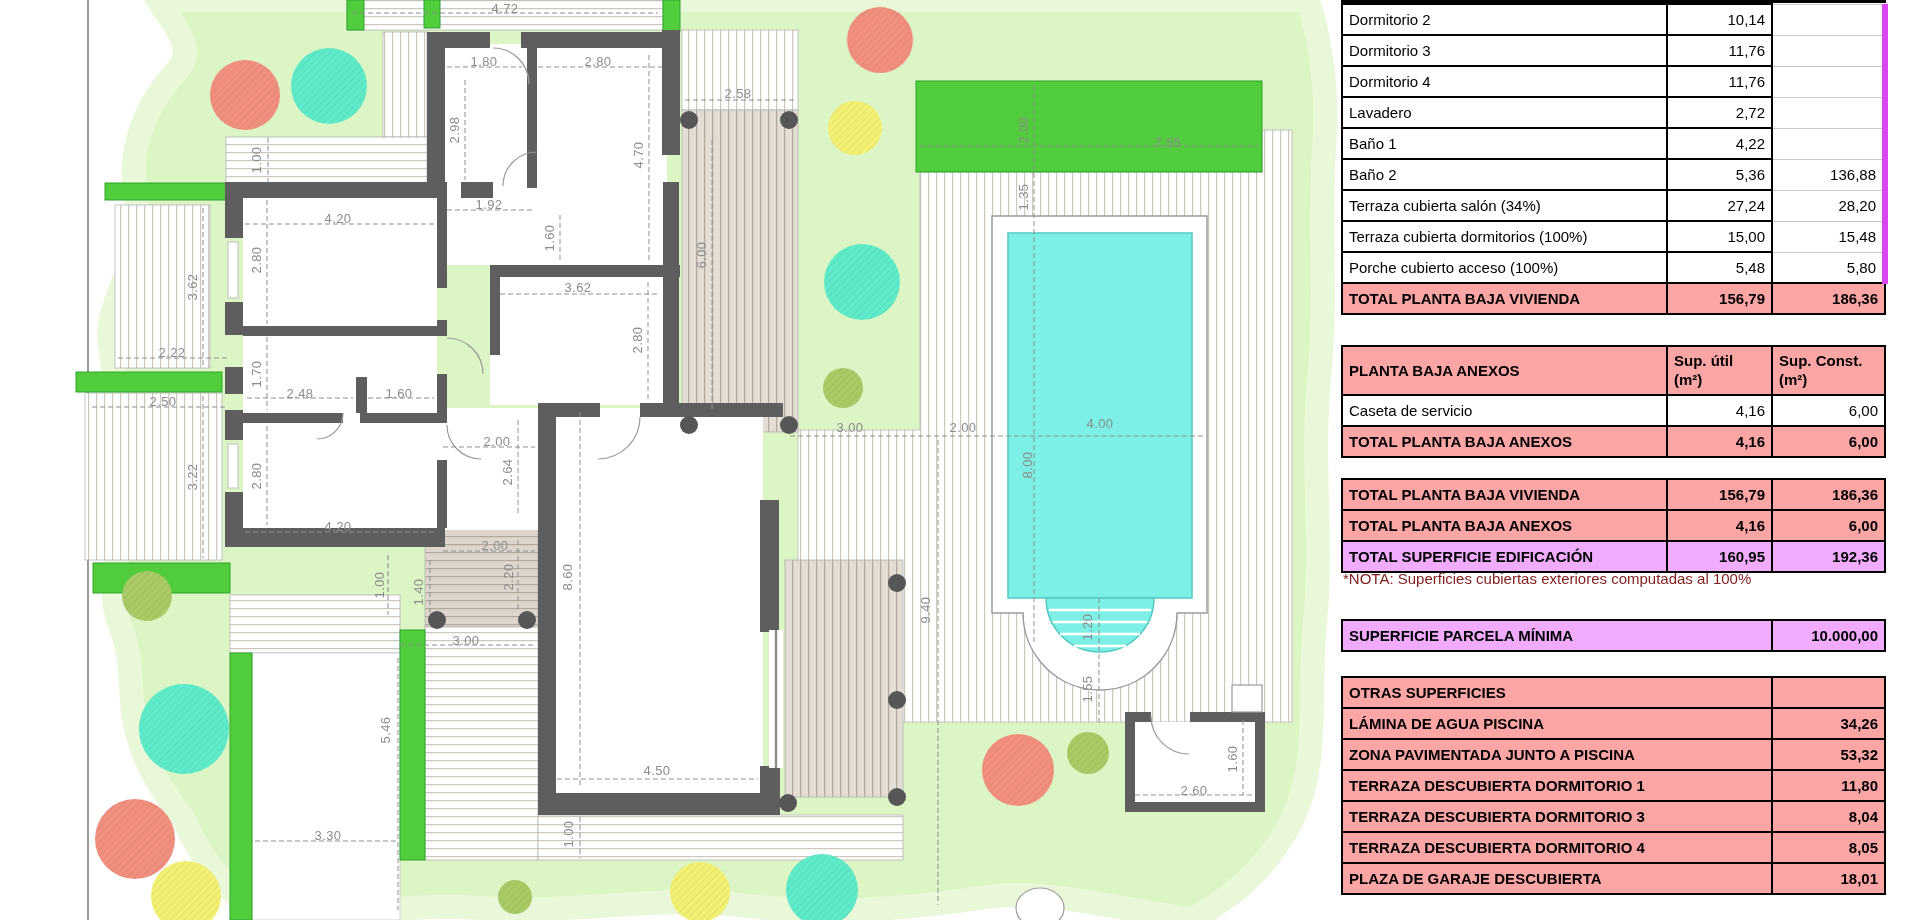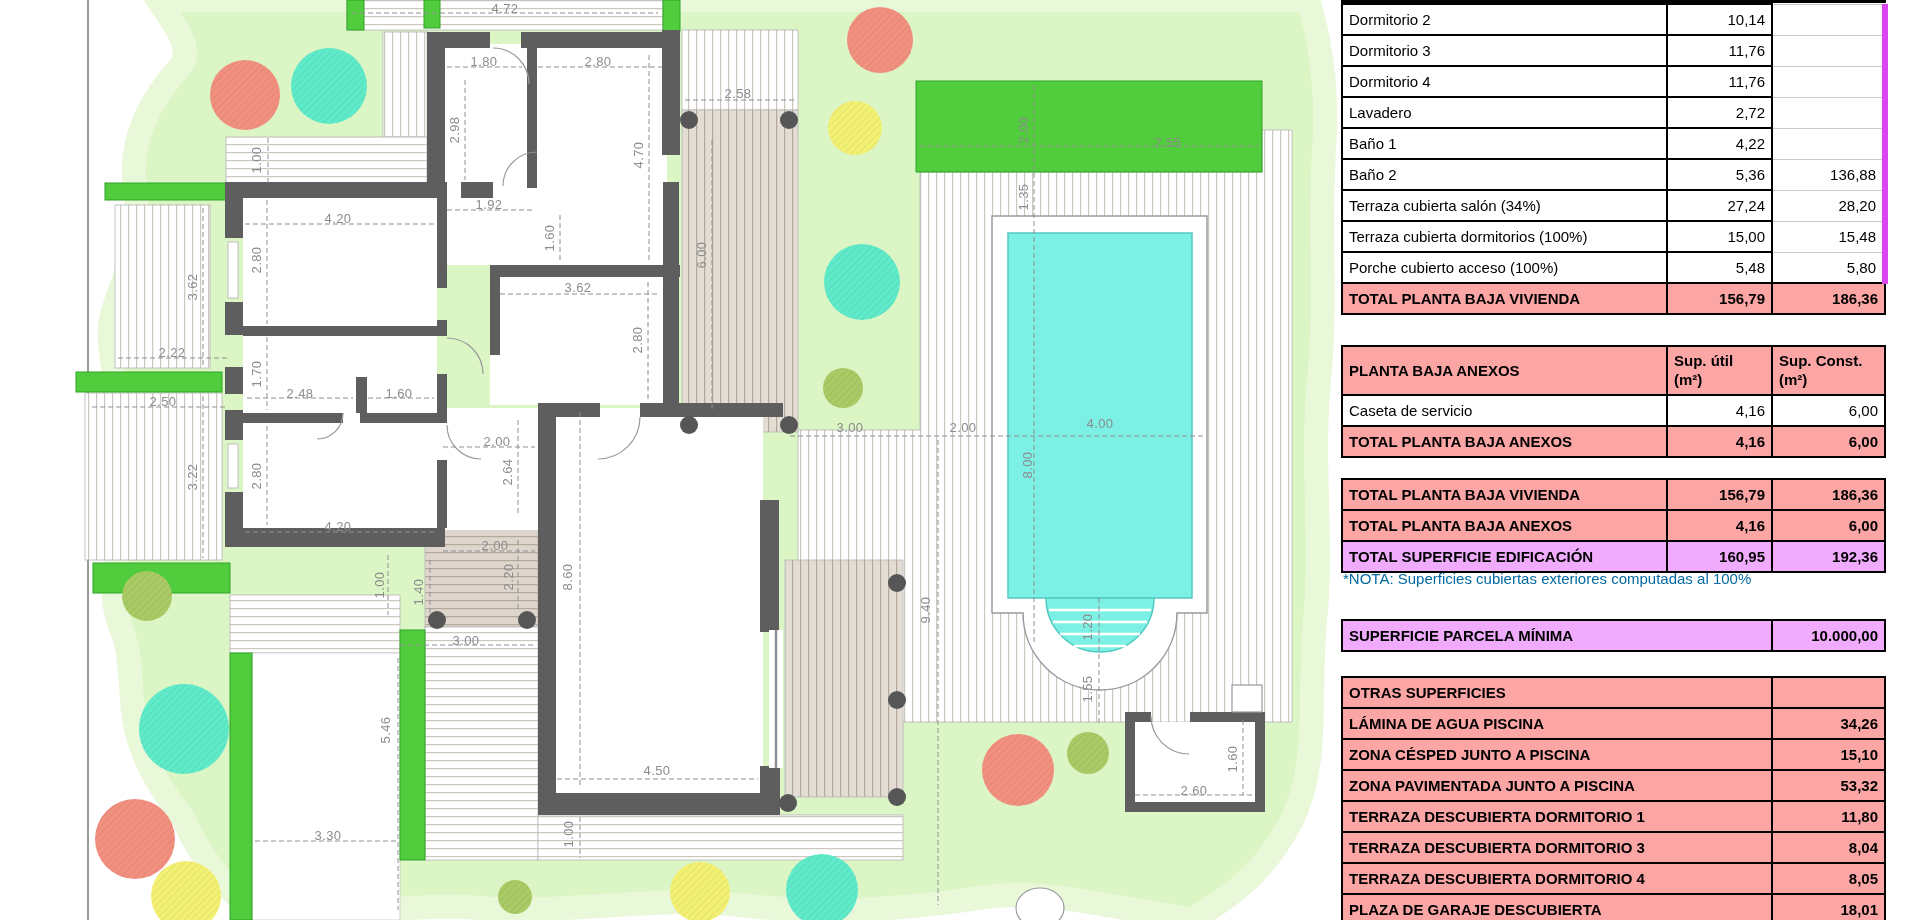--- a/index.html
+++ b/index.html
@@ -11,21 +11,21 @@
   #topline{position:absolute;left:0;top:0;width:545px;height:3px;background:#000}
   table{border-collapse:collapse;table-layout:fixed}
   td{height:29px;padding:0 6px;font-size:15px;color:#000;border:2px solid #000;
      overflow:hidden;white-space:nowrap;background:#fff}
   td.val{text-align:right}
   tr.beige td{background:#fca5a5;font-weight:bold}
   tr.blue td{background:#f0abfc;font-weight:bold}
   td.hair{border-top:1px solid #c9c9c9;border-bottom:1px solid #c9c9c9;border-right:6px solid #d946ef}
   td.ctr{white-space:pre-line;line-height:1.25;font-size:15px}
   tr.hdr2 td{height:47px}
-  #nota{position:absolute;left:2px;font-size:15px;color:#0369a1;white-space:nowrap}
+  #nota{position:absolute;left:2px;font-size:15px;color:#7f1d1d;white-space:nowrap}
   .dim{font-size:13px;fill:#8c8c8c;letter-spacing:.4px}
   text.dim{font-family:"Liberation Sans",sans-serif}
 </style>
 </head>
 <body>
 
 <svg id="plan" viewBox="0 0 1341 920" xmlns="http://www.w3.org/2000/svg">
   <defs>
     <pattern id="dvw" width="8" height="8" patternUnits="userSpaceOnUse">
       <rect width="8" height="8" fill="#ffffff"></rect>
@@ -470,24 +470,20 @@
       <tbody id="tb-otras">
           <tr class="beige">
             <td>OTRAS SUPERFICIES</td>
             <td class="val"></td>
           </tr>
           <tr class="beige">
             <td>LÁMINA DE AGUA PISCINA</td>
             <td class="val">34,26</td>
           </tr>
           <tr class="beige">
-            <td>ZONA CÉSPED JUNTO A PISCINA</td>
-            <td class="val">15,10</td>
-          </tr>
-          <tr class="beige">
             <td>ZONA PAVIMENTADA JUNTO A PISCINA</td>
             <td class="val">53,32</td>
           </tr>
           <tr class="beige">
             <td>TERRAZA DESCUBIERTA DORMITORIO 1</td>
             <td class="val">11,80</td>
           </tr>
           <tr class="beige">
             <td>TERRAZA DESCUBIERTA DORMITORIO 3</td>
             <td class="val">8,04</td>

